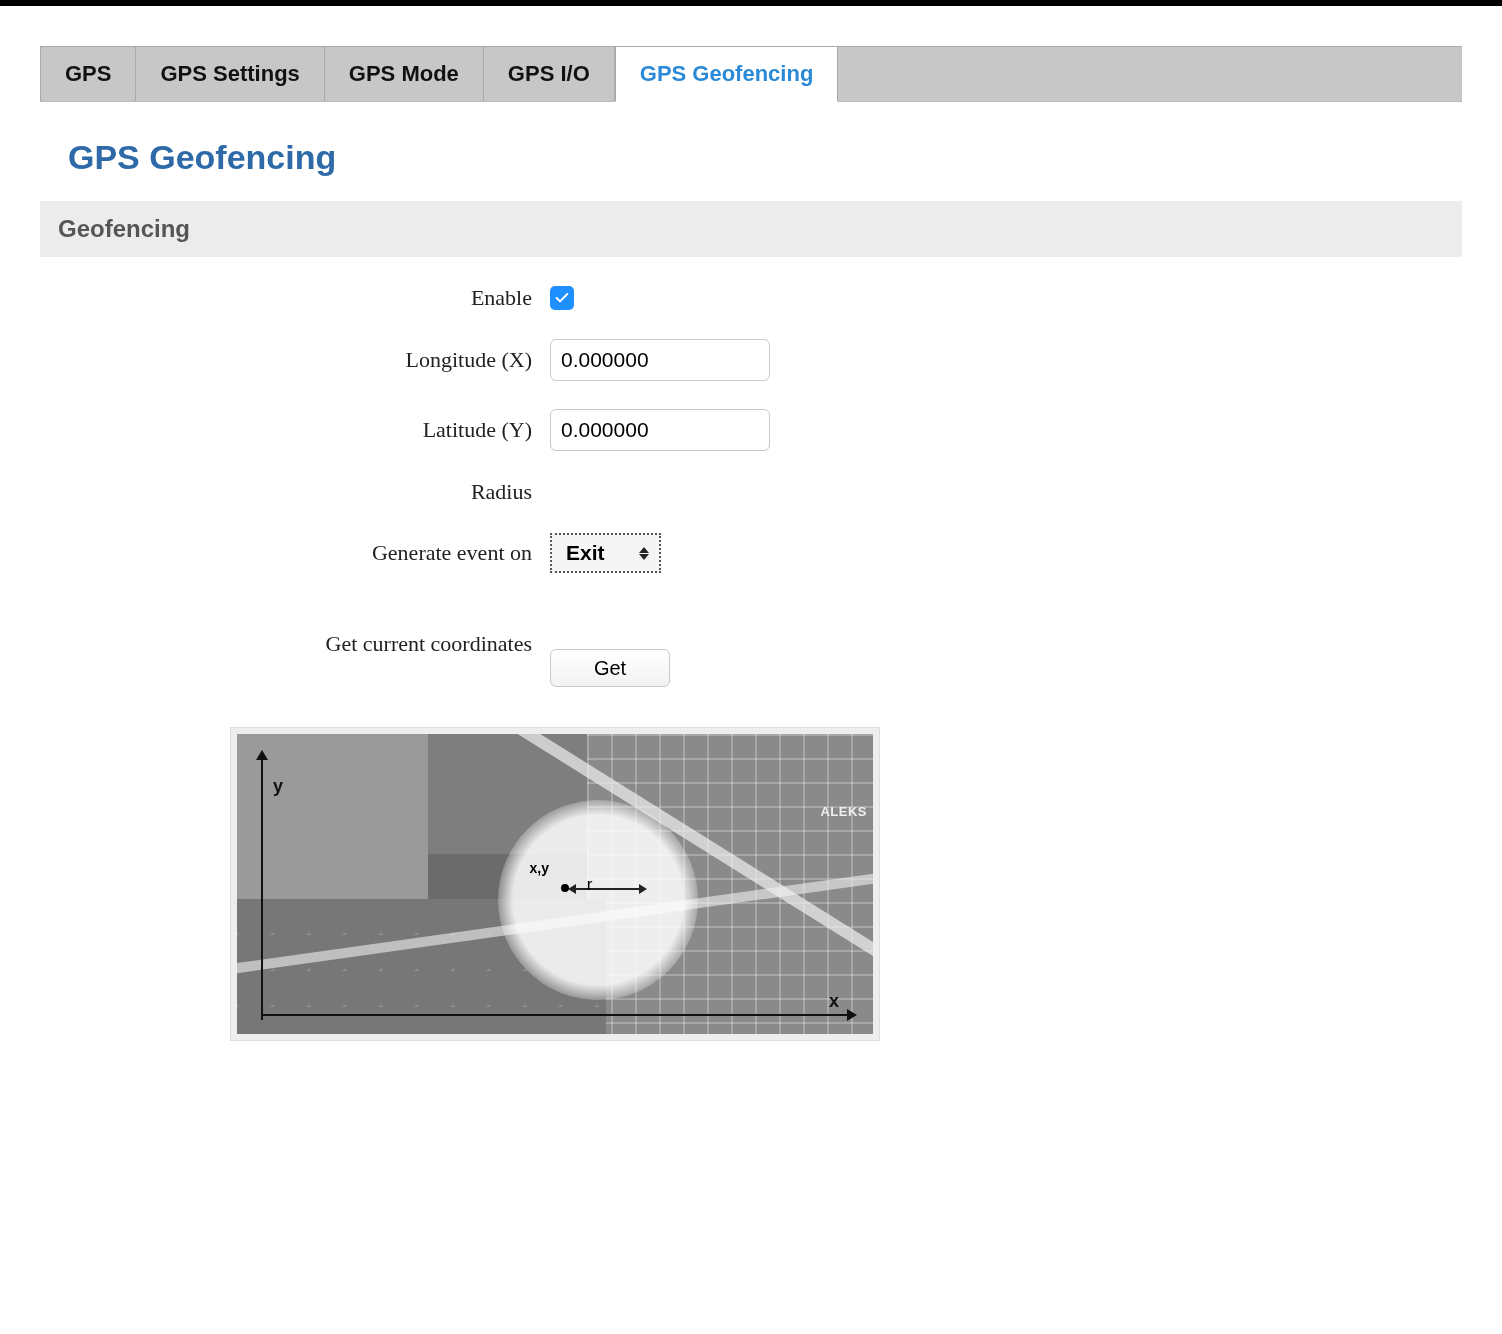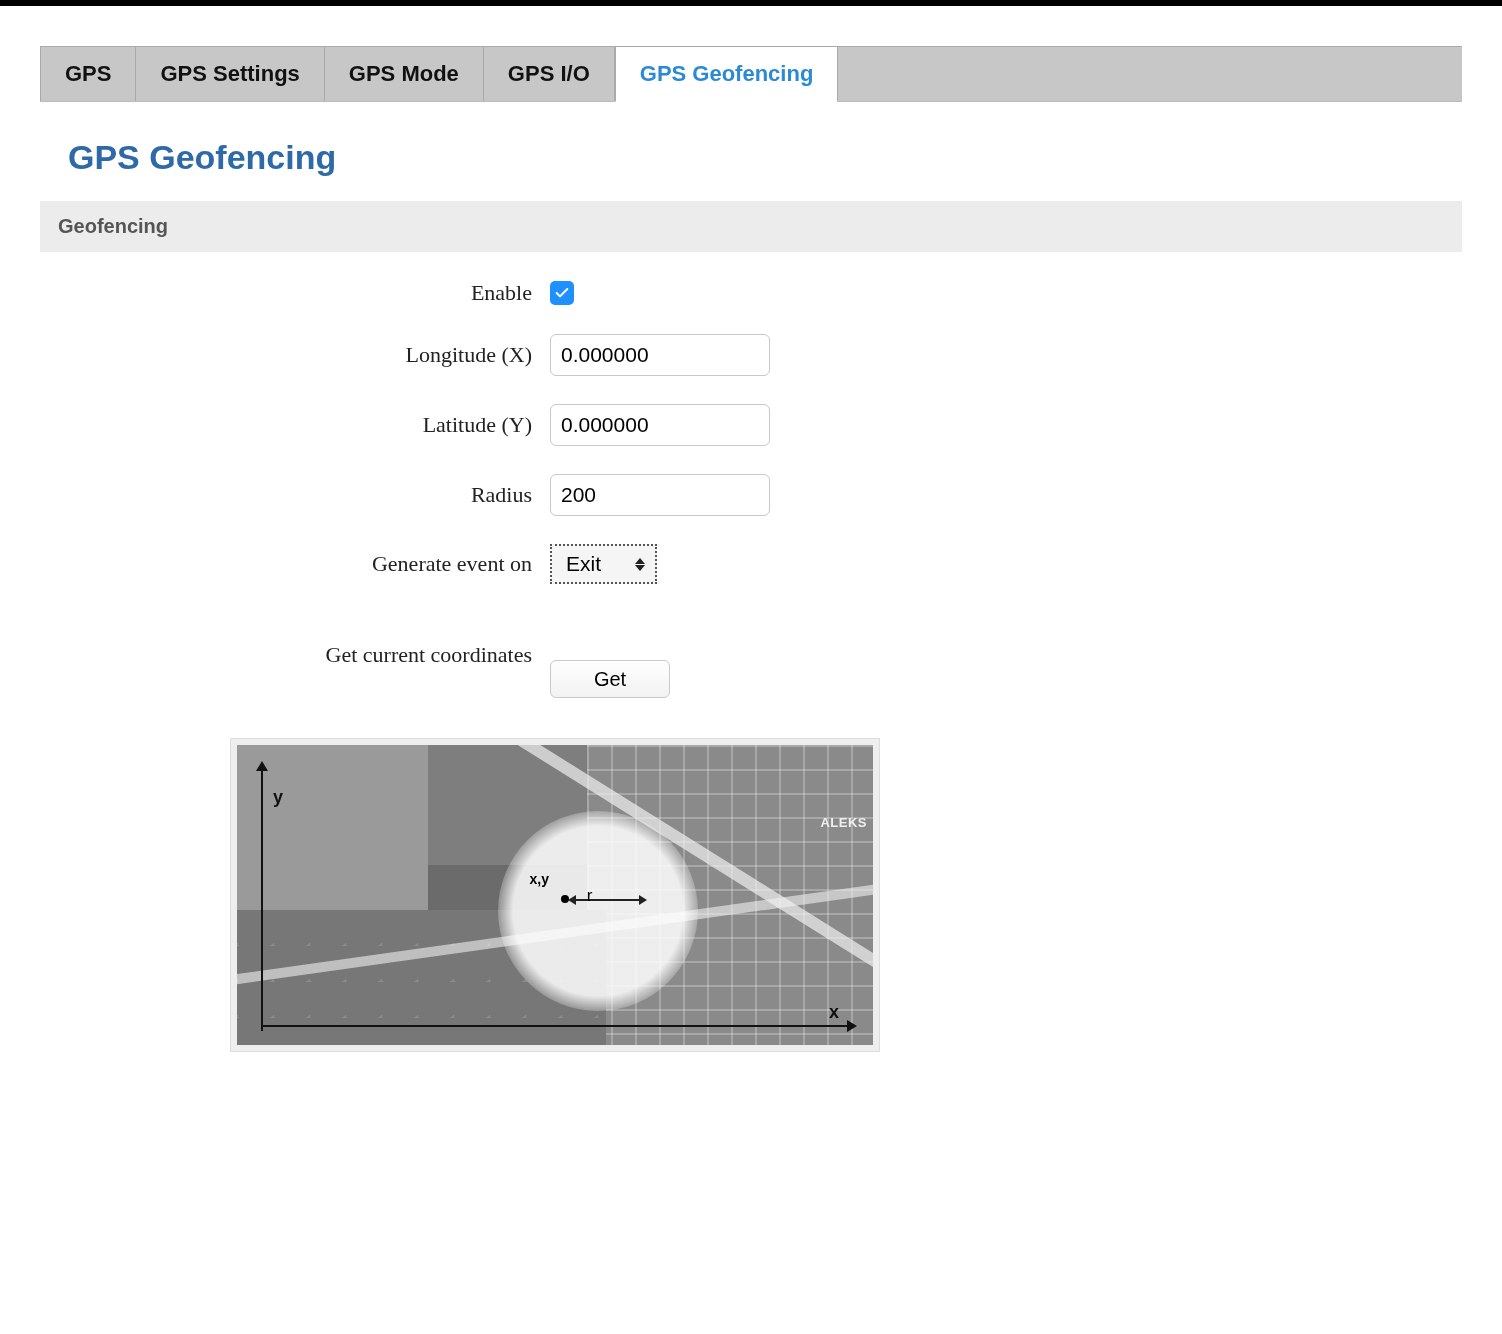--- a/index.html
+++ b/index.html
@@ -49,21 +49,21 @@
   
   .page-title {
     font-size: 34px;
     font-weight: 700;
     color: #2f6aa8;
     margin: 36px 0 24px 28px;
   }
   
   .section-title {
     background: #ececec;
-    font-size: 20px;
+    font-size: 24px;
     font-weight: 700;
     color: #555;
     padding: 14px 18px;
   }
   
   .form {
     margin-top: 22px;
   }
   .row {
     display: flex;
@@ -102,20 +102,21 @@
   .select {
     display: inline-flex;
     align-items: center;
     height: 40px;
     border: 2px dotted #555;
     background: #f5f5f5;
     padding: 0 10px 0 14px;
     font-size: 21px;
     cursor: pointer;
     user-select: none;
+    font-weight: bold;
   }
   .select-caret {
     margin-left: 34px;
     display: inline-flex; flex-direction: column; gap: 1px;
   }
   .select-caret .tri-up {
     width:0;height:0;border-left:5px solid transparent;border-right:5px solid transparent;border-bottom:6px solid #222;
   }
   .select-caret .tri-down {
     width:0;height:0;border-left:5px solid transparent;border-right:5px solid transparent;border-top:6px solid #222;
@@ -251,23 +252,20 @@
 
     <div class="row">
       <div class="label">Latitude (Y)</div>
       <div class="control">
         <input type="text" value="0.000000" style="">
       </div>
     </div>
 
     <div class="row">
       <div class="label">Radius</div>
-      <div class="control">
-        <input type="text" value="200" style="">
-      </div>
     </div>
 
     <div class="row">
       <div class="label">Generate event on</div>
       <div class="control">
         <div class="select">
           <span>Exit</span>
           <span class="select-caret">
             <span class="tri-up"></span>
               <span class="tri-down"></span>

